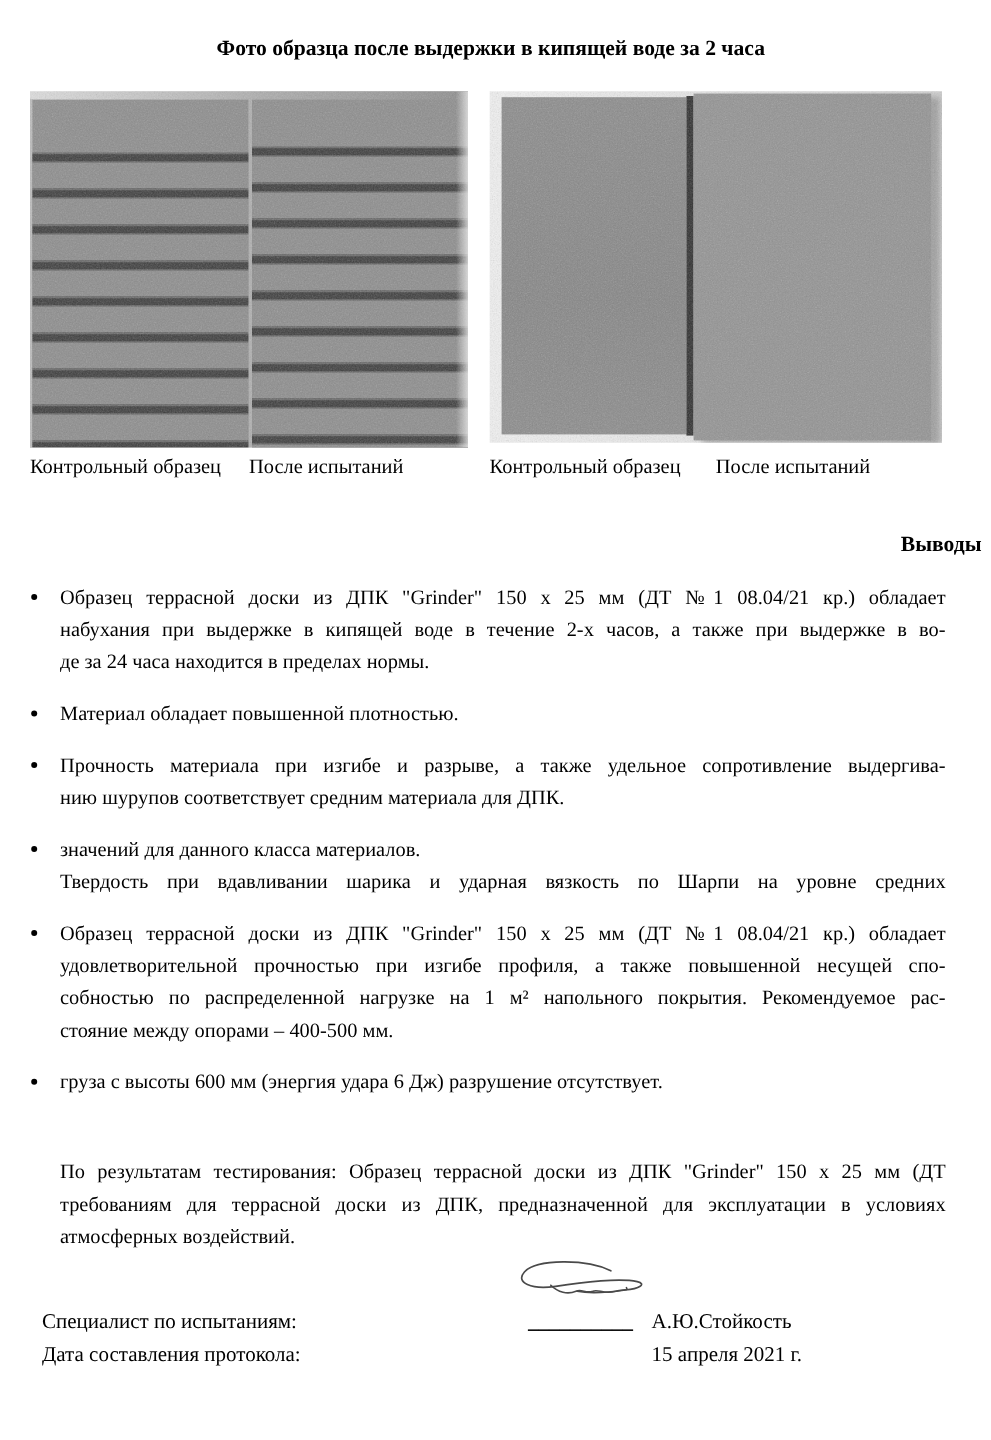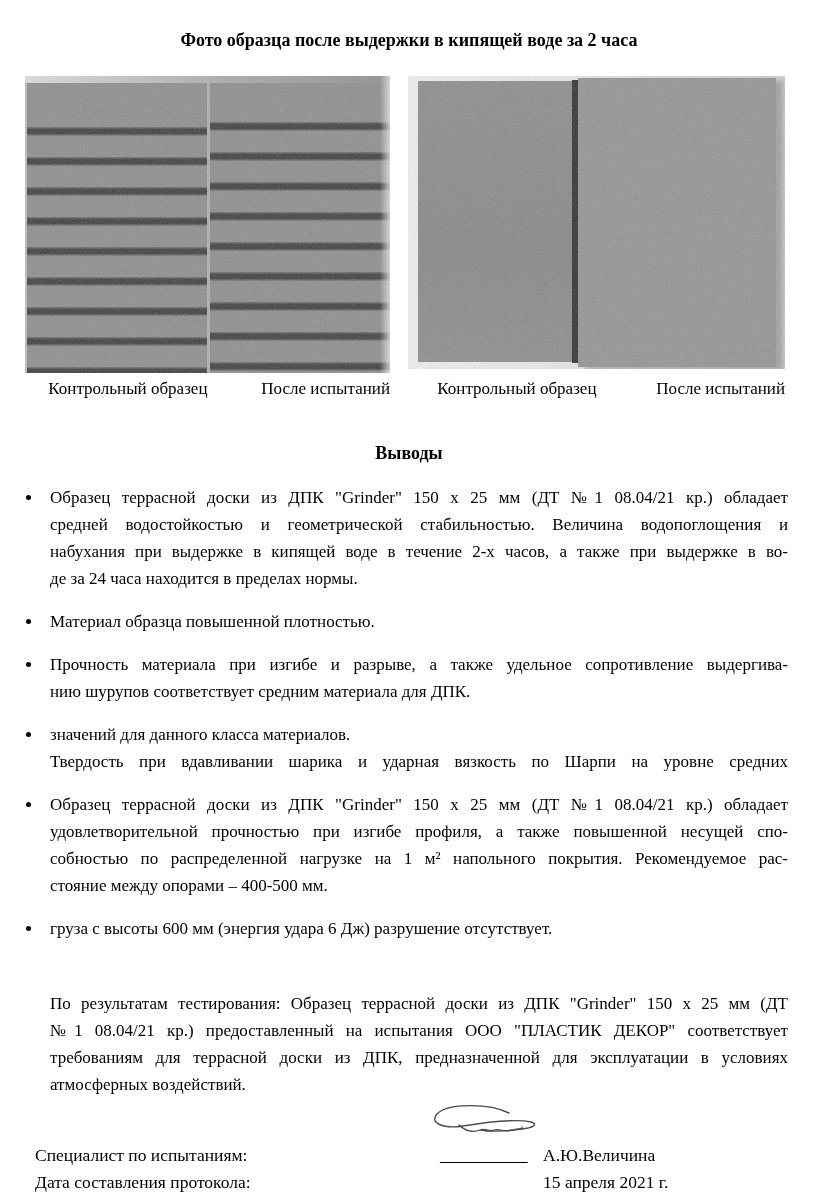--- a/index.html
+++ b/index.html
@@ -41,24 +41,24 @@
         background:linear-gradient(180deg,#8d8d8d,#878787 60%,#8d8d8d); }
   .fseam { position:absolute; left:164px; top:4px; width:6px; height:283px; background:#303030; }
   .f2 { left:170px; top:2px; width:198px; height:289px; background:#949494;
         box-shadow:7px 3px 5px rgba(110,110,110,.5); }
   .grain { position:absolute; inset:0; width:100%; height:100%; pointer-events:none; opacity:.3; }
 
   .captions-row { display:flex; gap:18px; margin:6px 25px 0 25px; font-size:17px; }
   .cap-group { display:flex; }
   .cap-group.g1 { width:365px; }
   .cap-group.g2 { width:377px; }
-  .cap { flex:1; text-align:right; }
+  .cap { flex:1; text-align:left; }
 
   
-  .conclusions-heading { margin:44px 0 0 0; text-align:center; font-size:18px; font-weight:bold; }
+  .conclusions-heading { margin:44px 0 0 0; text-align:right; font-size:18px; font-weight:bold; }
 
   .bullets { list-style:none; margin:20px 30px 0 50px; padding:0; font-size:17px; line-height:27px; }
   .bullets li { position:relative; margin-bottom:16px; }
   .bullets li:last-child { margin-bottom:0; }
   .dot { position:absolute; left:-24px; top:11px; width:5px; height:5px;
          border-radius:50%; background:#000; }
   .jline { text-align:justify; text-align-last:justify; }
   .jlast { text-align-last:left; }
 
   .summary { margin:48px 30px 0 50px; font-size:17px; line-height:27px; }
@@ -115,27 +115,26 @@
       <span class="cap">После испытаний</span>
     </div>
   </div>
 
   <h2 class="conclusions-heading">Выводы</h2>
 
   <ul class="bullets">
     <li>
       <span class="dot"></span>
       <div class="jline">Образец террасной доски из ДПК "Grinder" 150 х 25 мм (ДТ №1 08.04/21 кр.) обладает</div>
-      <div class="jline">средней водостойкостью и геометрической стабильностью. Величина водопоглощения и</div>
       <div class="jline">набухания при выдержке в кипящей воде в течение 2-х часов, а также при выдержке в во-</div>
       <div class="jline jlast">де за 24 часа находится в пределах нормы.</div>
     </li>
     <li>
       <span class="dot"></span>
-      <div class="jline jlast">Материал образца повышенной плотностью.</div>
+      <div class="jline jlast">Материал обладает повышенной плотностью.</div>
     </li>
     <li>
       <span class="dot"></span>
       <div class="jline">Прочность материала при изгибе и разрыве, а также удельное сопротивление выдергива-</div>
       <div class="jline jlast">нию шурупов соответствует средним материала для ДПК.</div>
     </li>
     <li>
       <span class="dot"></span>
       <div class="jline jlast">значений для данного класса материалов.</div>
       <div class="jline">Твердость при вдавливании шарика и ударная вязкость по Шарпи на уровне средних</div>
@@ -150,34 +149,33 @@
     <li>
       <span class="dot"></span>
       <div class="jline jlast">груза с высоты 600 мм (энергия удара 6 Дж) разрушение отсутствует.</div>
     </li>
   </ul>
 
   <div class="summary">
     <div class="jline">
       <span class="lead">По результатам тестирования:</span><span> Образец террасной доски из ДПК "Grinder" 150 х 25 мм (ДТ</span>
     </div>
-    <div class="jline">№1 08.04/21 кр.) предоставленный на испытания ООО "ПЛАСТИК ДЕКОР" соответствует</div>
     <div class="jline">требованиям для террасной доски из ДПК, предназначенной для эксплуатации в условиях</div>
     <div class="jline jlast">атмосферных воздействий.</div>
   </div>
 
   <div class="signature-block">
     <svg class="autograph" width="125" height="48" viewBox="0 0 125 48" xmlns="http://www.w3.org/2000/svg">
       <path d="M84 13 C 64 3, 22 3, 12 14 C 4 23, 18 29, 38 26 C 62 22, 92 19, 106 22 C 114 24, 108 28, 96 29 C 82 31, 66 32, 56 30" fill="none" stroke="#4a4a4a" stroke-width="1.4" stroke-linecap="round"></path>
       <path d="M34 25 C 40 31, 48 33, 55 30 C 60 28, 63 32, 69 30 C 74 28, 78 33, 88 30 C 94 28, 99 30, 97 27" fill="none" stroke="#4a4a4a" stroke-width="1.3" stroke-linecap="round"></path>
     </svg>
     <div class="sig-row">
       <span class="sig-label">Специалист по испытаниям:</span>
       <span class="sig-line">__________</span>
-      <span class="sig-name">А.Ю.Величина</span>
+      <span class="sig-name">А.Ю.Стойкость</span>
     </div>
     <div class="sig-row">
       <span class="sig-label">Дата составления протокола:</span>
       <span class="sig-line"></span>
       <span class="sig-date">15 апреля 2021 г.</span>
     </div>
   </div>
 
 </div>
 

